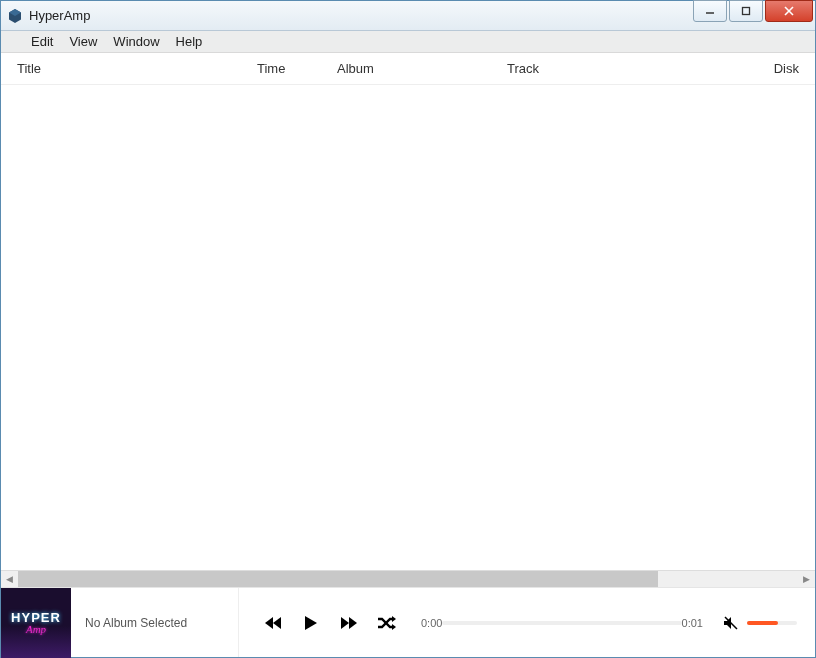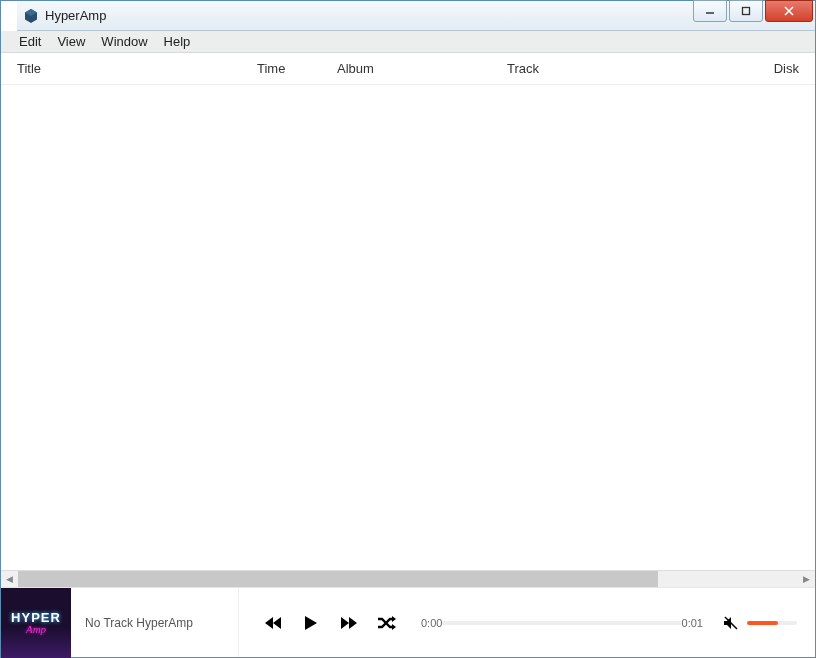--- a/index.html
+++ b/index.html
@@ -1,30 +1,30 @@
 <!DOCTYPE html>
 <html><head>
 <meta charset="utf-8">
 <style>
 * { margin: 0; padding: 0; box-sizing: border-box; font-family: "Segoe UI", Tahoma, sans-serif; }
 html, body { width: 816px; height: 658px; overflow: hidden; background: #fff; }
 
 .window { width: 816px; height: 658px; border: 1px solid #5a8bb0; display: flex; flex-direction: column; background: #fff; }
 
 
-.titlebar { height: 30px; background: linear-gradient(to bottom, #f4f8fb, #e3ecf3); display: flex; align-items: center; padding: 0 0 0 6px; border-bottom: 1px solid #b8c8d6; margin-left: 16px; }
+.titlebar { height: 30px; background: linear-gradient(to bottom, #f4f8fb, #e3ecf3); display: flex; align-items: center; padding: 0 0 0 6px; border-bottom: 1px solid #b8c8d6; }
 .titlebar .app-icon { width: 16px; height: 16px; margin-right: 6px; display: flex; align-items: center; justify-content: center; }
 .titlebar .app-title { font-size: 13px; color: #222; flex: 1; }
 .win-controls { display: flex; height: 100%; }
 .win-btn { width: 34px; height: 22px; display: flex; align-items: center; justify-content: center; border: 1px solid #8aa3b6; border-radius: 0 0 3px 3px; margin-right: 2px; margin-top: -1px; background: linear-gradient(to bottom, #f7fbfe, #e0ebf4); cursor: pointer; }
 .win-btn.close { width: 48px; background: linear-gradient(to bottom, #e67a6d, #d4412b); border-color: #a02a18; }
 .win-btn svg { display: block; }
 
 
-.menubar { height: 22px; background: #eceded; display: flex; align-items: center; padding: 0 10px; border-bottom: 1px solid #d9d9d9; }
+.menubar { height: 22px; background: #eceded; display: flex; align-items: center; padding: 0 22px; border-bottom: 1px solid #d9d9d9; }
 .menu-item { font-size: 13px; color: #222; padding: 0 8px; cursor: pointer; }
 
 
 .search-row { height: 48px; display: flex; align-items: center; padding: 0 12px; gap: 12px; }
 .search-input { flex: 1; height: 30px; border: 1px solid #ddd; border-radius: 3px; padding: 0 10px; font-size: 13px; color: #777; outline: none; margin-left: 72px; }
 .search-input::placeholder { color: #aaa; }
 .music-folder-btn { width: 28px; height: 22px; background: #222; border-radius: 2px; display: flex; align-items: center; justify-content: center; cursor: pointer; }
 
 
 .columns { height: 32px; display: flex; align-items: center; padding: 0 16px; border-bottom: 1px solid #eee; font-size: 13px; color: #333; }
@@ -122,21 +122,21 @@
       <div class="hscroll-thumb"></div>
     </div>
     <div class="hscroll-arrow">▶</div>
   </div>
 
   <div class="player">
     <div class="album-art">
       <div class="hyper">HYPER</div>
       <div class="amp">Amp</div>
     </div>
-    <div class="now-playing">No Track HyperAmp</div>
+    <div class="now-playing">No Album Selected</div>
     <div class="controls">
       <div class="ctrl-btn">
         <svg width="18" height="14" viewBox="0 0 18 14">
             <polygon points="9,7 17,1 17,13" fill="#000"></polygon>
             <polygon points="1,7 9,1 9,13" fill="#000"></polygon>
           </svg>
       </div>
       <div class="ctrl-btn">
         <svg width="14" height="16" viewBox="0 0 14 16">
             <polygon points="1,1 13,8 1,15" fill="#000"></polygon>

